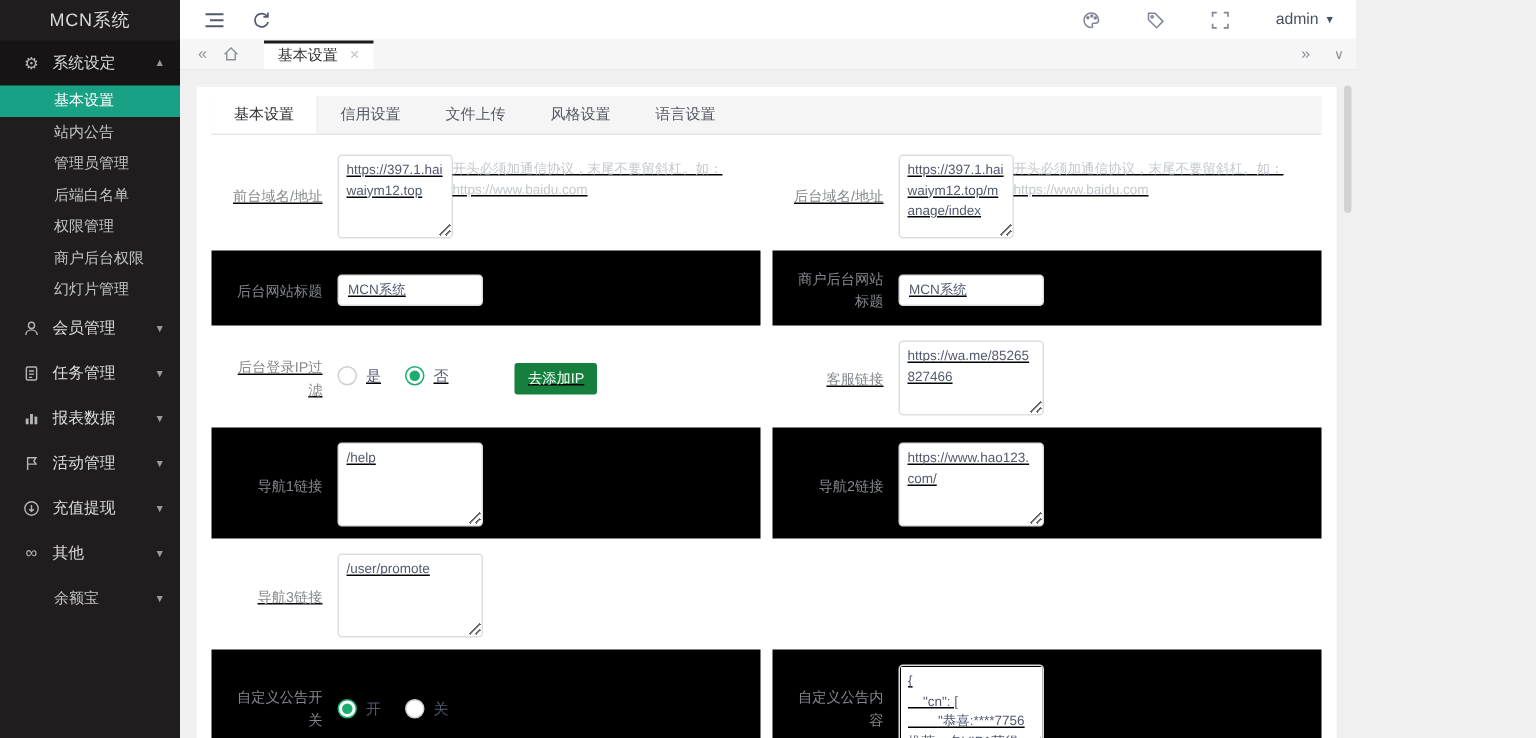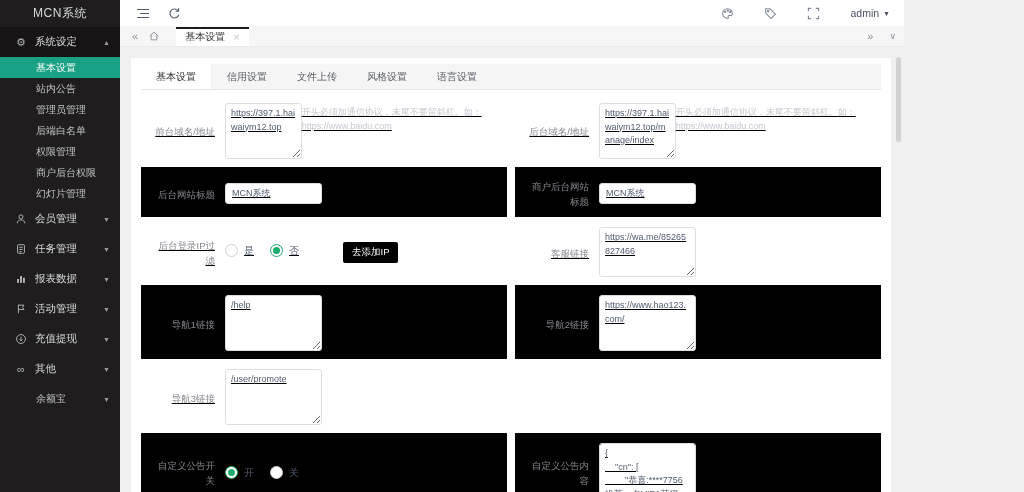--- a/index.html
+++ b/index.html
@@ -59,21 +59,21 @@
   .r4 .cell { min-height:65px; }
   .r5 .cell { min-height:65px; }
   .r6 .cell { min-height:70px; }
   .row { display:contents; }
 
   .radio { width:13px; height:13px; min-width:13px; border:1px solid #ccd0d6; border-radius:50%; background:#fff; display:inline-flex; align-items:center; justify-content:center; margin-top:2px; cursor:pointer; }
   .radio.checked { border-color:#1aad6e; }
   .radio .dot { width:7px; height:7px; border-radius:50%; }
   .radio.checked .dot { background:#1aad6e; }
   .radio-label { font-size:10px; color:#515a6e; margin:2px 16px 0 6px; }
-  .btn-green { background:#000000; color:#fff; border:none; border-radius:2px; font-size:9.5px; padding:4px 9px; margin-left:28px; cursor:pointer; font-family:"Liberation Sans","DejaVu Sans",sans-serif; }
+  .btn-green { background:#15803d; color:#fff; border:none; border-radius:2px; font-size:9.5px; padding:4px 9px; margin-left:28px; cursor:pointer; font-family:"Liberation Sans","DejaVu Sans",sans-serif; }
 
   .page-scrollbar { position:absolute; right:3px; top:6px; bottom:6px; width:5px; }
   .page-scrollbar .thumb { width:5px; height:85px; background:#d2d2d2; border-radius:3px; margin-top:4px; }
 </style>
 </head>
 <body>
 
 <div class="app">
 
   <aside class="sidebar">

